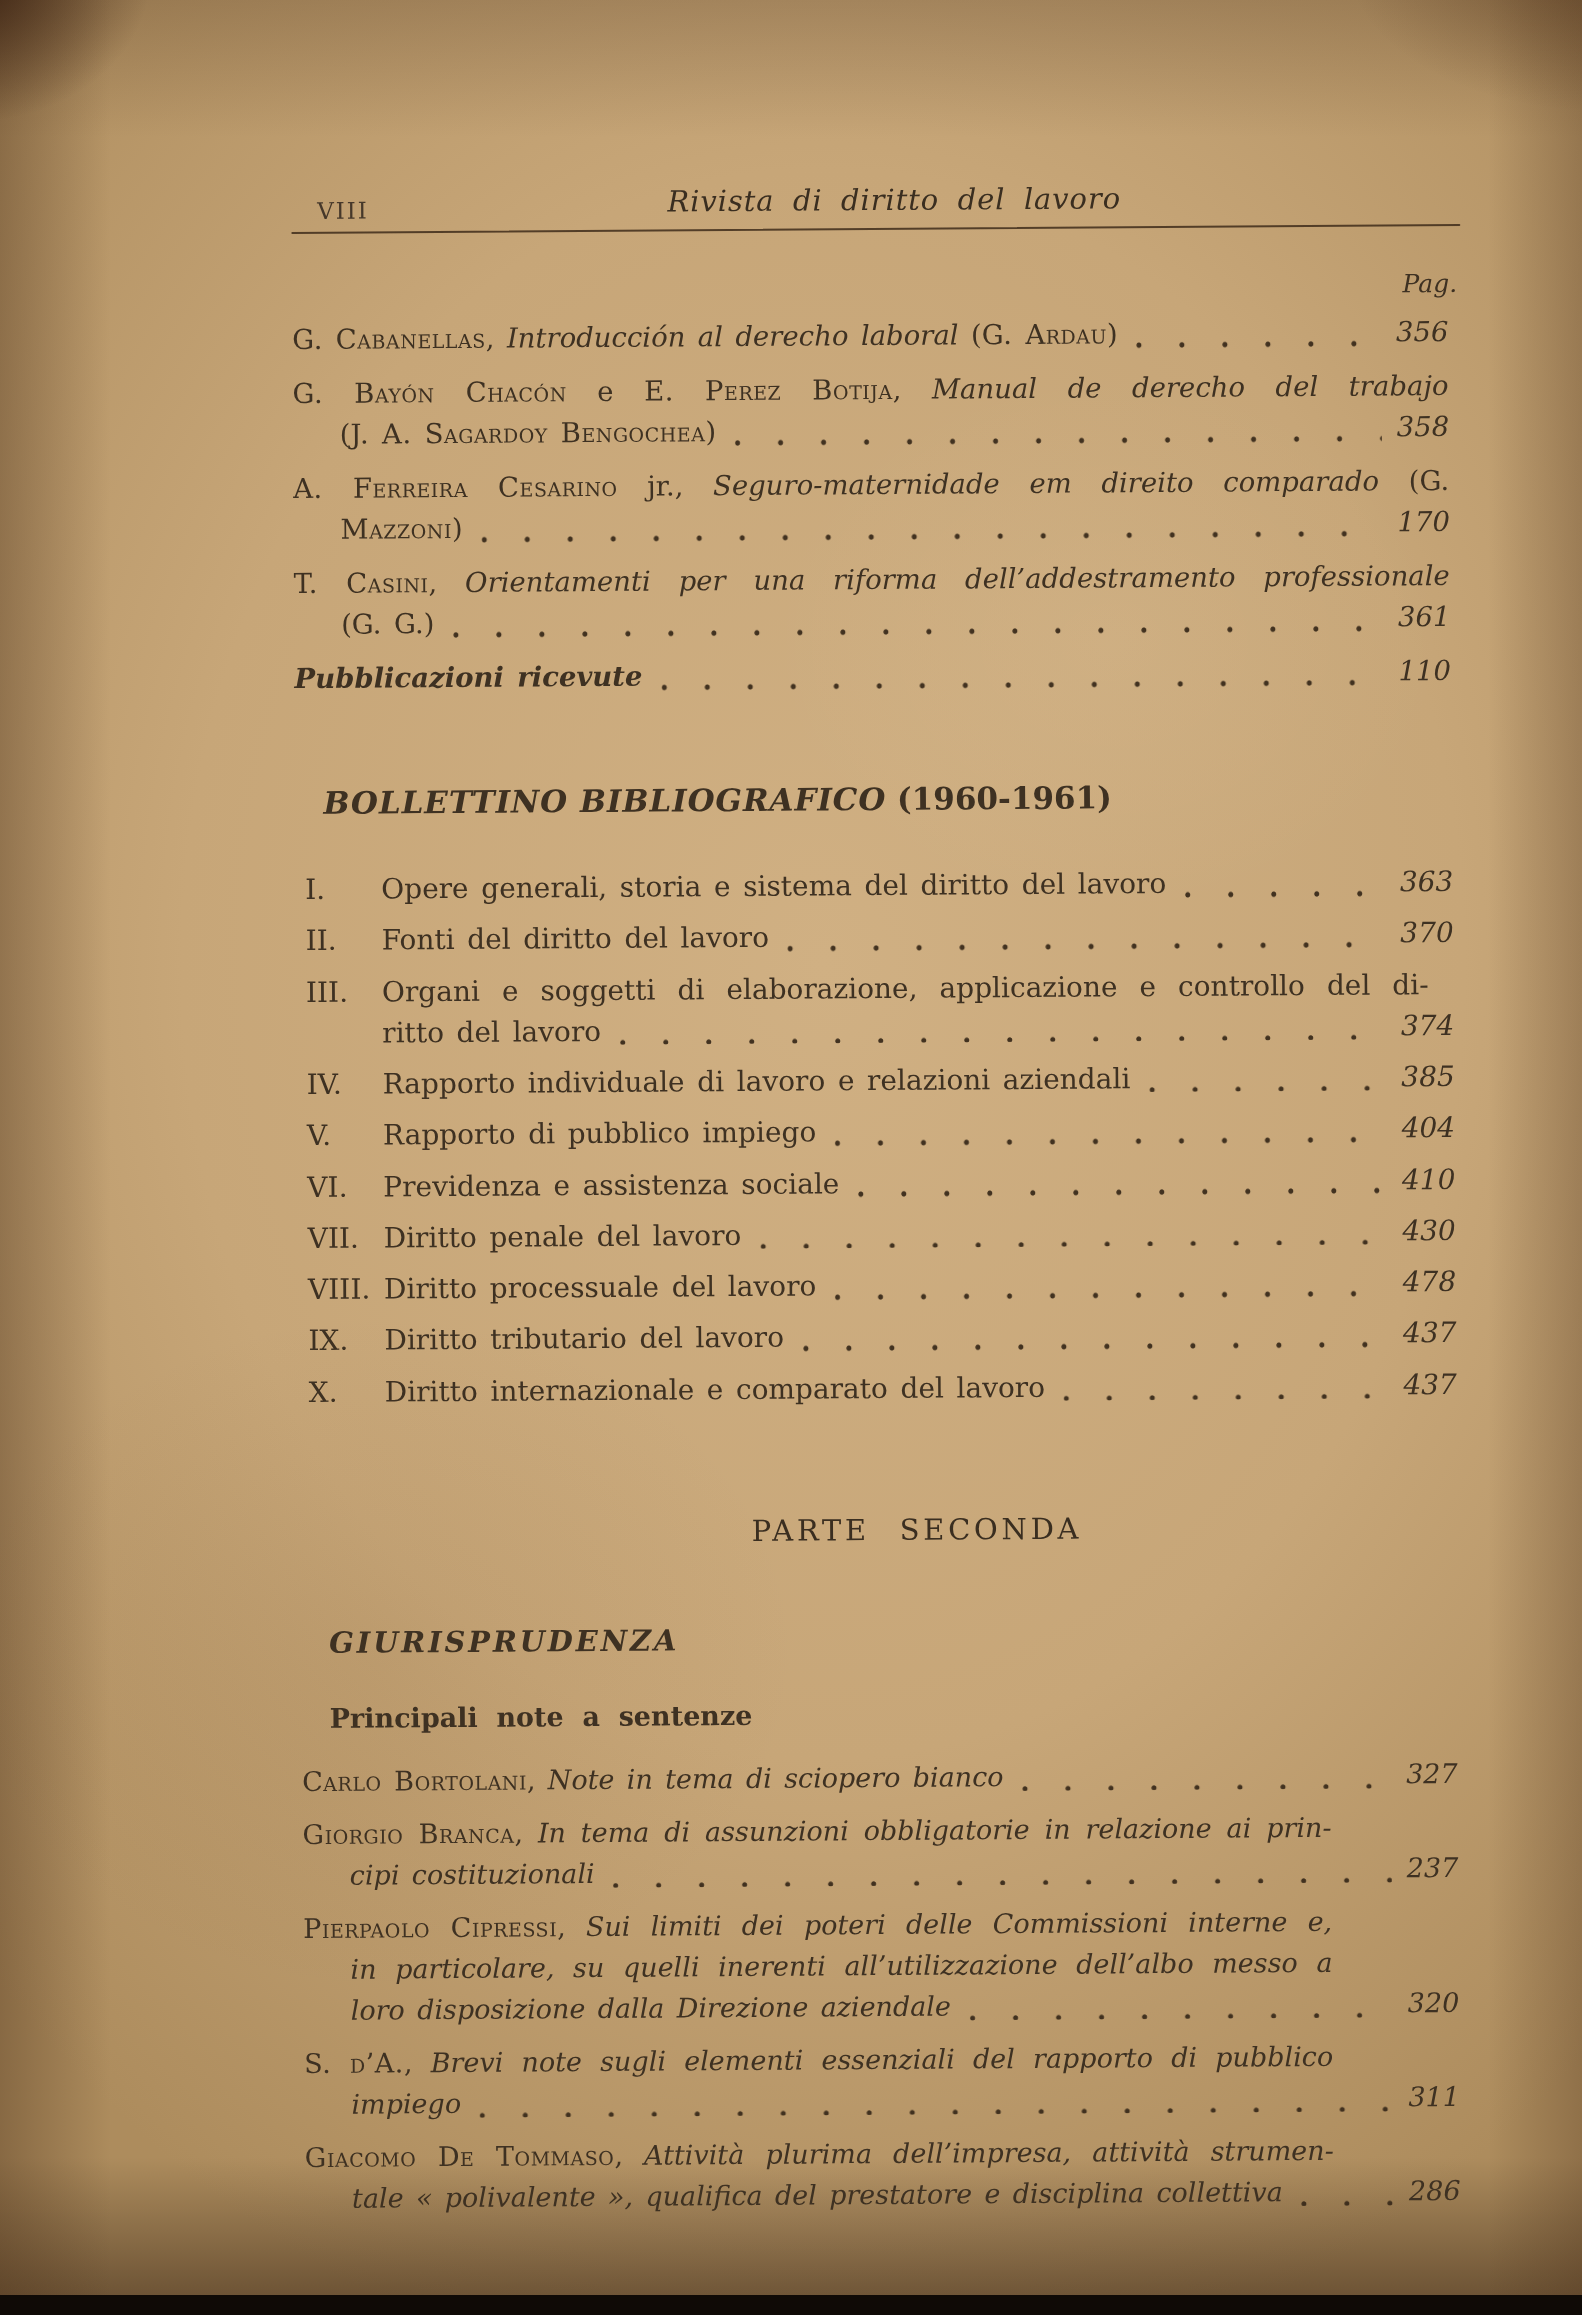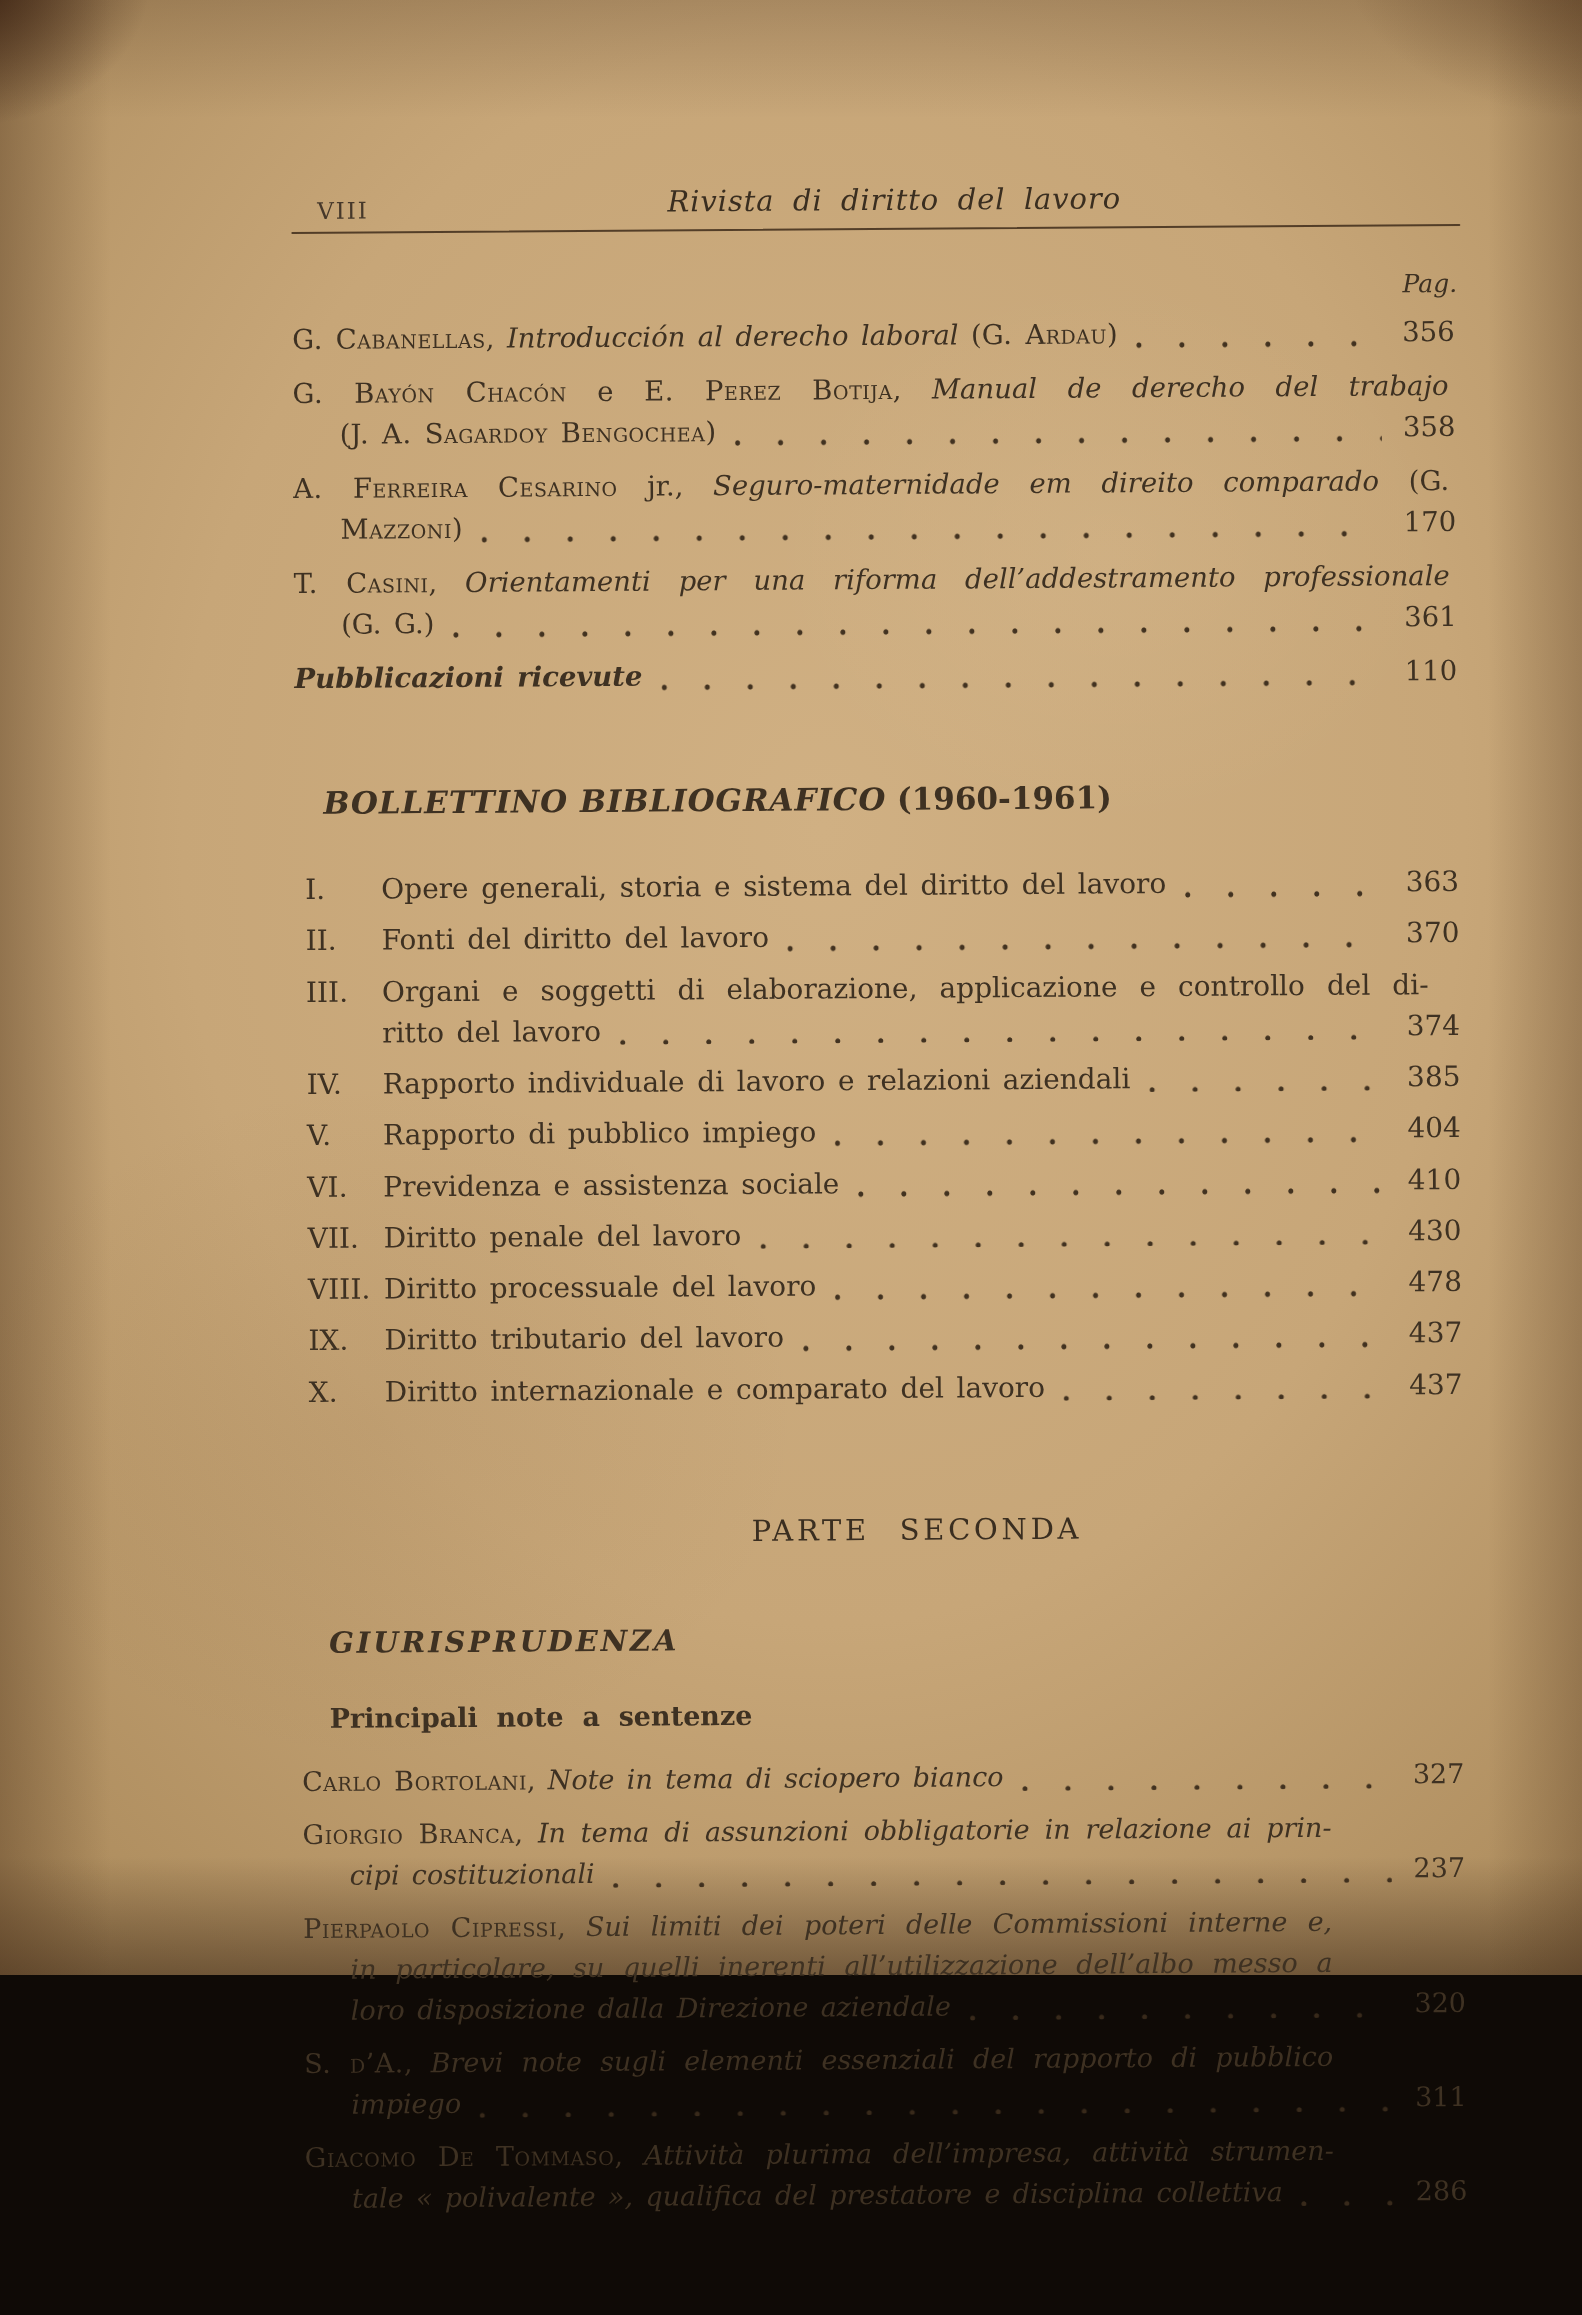--- a/index.html
+++ b/index.html
@@ -5,21 +5,21 @@
   html,body{margin:0;padding:0;}
   body{
     width:1583px;height:2316px;
     background:#0f0a06;
     font-family:"DejaVu Serif","Liberation Serif",serif;
     color:#3e3122;
     overflow:hidden;
     position:relative;
   }
   .paper{
-    position:absolute;left:0;top:0;width:1583px;height:1975px;
+    position:absolute;left:0;top:0;width:1583px;height:2295px;
     background:
       radial-gradient(ellipse 280px 224px at -2% -1%, rgba(46,22,10,.80), rgba(46,22,10,0) 65%),
       radial-gradient(ellipse 392px 242px at 101% -2%, rgba(66,38,18,.45), rgba(66,38,18,0) 65%),
       linear-gradient(90deg, rgba(74,48,26,.38), rgba(74,48,26,0) 7%),
       linear-gradient(270deg, rgba(74,48,26,.30), rgba(74,48,26,0) 6%),
       linear-gradient(0deg, rgba(46,28,14,.50), rgba(46,28,14,0) 6%),
       linear-gradient(180deg, rgba(60,36,18,.22), rgba(60,36,18,0) 6%),
       radial-gradient(ellipse 485px 392px at 70% 28%, rgba(255,235,200,.08), rgba(255,235,200,0) 70%),
       radial-gradient(ellipse 597px 485px at 24% 72%, rgba(120,85,45,.10), rgba(120,85,45,0) 70%),
       radial-gradient(ellipse 1165px 1445px at 52% 42%, #d0b083 0%, #c7a678 55%, #ad8c5d 100%);
@@ -44,21 +44,21 @@
   .line{min-height:41px;}
   .line.cont{margin-left:47px;}
   .line.last{display:flex;align-items:baseline;}
   .line.last .txt{flex:0 1 auto;}
   .dots{
     flex:1 1 28px;height:5.6px;align-self:flex-end;
     margin:0 15px 6.5px 18.6px;min-width:0;
     background-image:radial-gradient(circle at 2.8px 2.8px, rgba(58,43,27,.95) 2.1px, rgba(58,43,27,0) 2.9px);
     background-size:43px 5.6px;background-repeat:repeat-x;background-position:left center;
   }
-  .pg{flex:0 0 65px;width:65px;text-align:center;}
+  .pg{flex:0 0 65px;width:65px;text-align:left;font-style:italic;}
   .sc{font-variant:small-caps;letter-spacing:0.5px;}
   .it{font-style:italic;}
   .bi{font-style:italic;font-weight:bold;}
 
   .sec-reviews{margin-top:13px;}
   .sec-reviews .line:not(.last){text-align:justify;text-align-last:justify;padding-right:13px;}
 
   
   .bollettino-heading{font-size:31px;margin:86px 0 48px 28px;}
   .bh-it{font-style:italic;font-weight:bold;letter-spacing:0.9px;}

